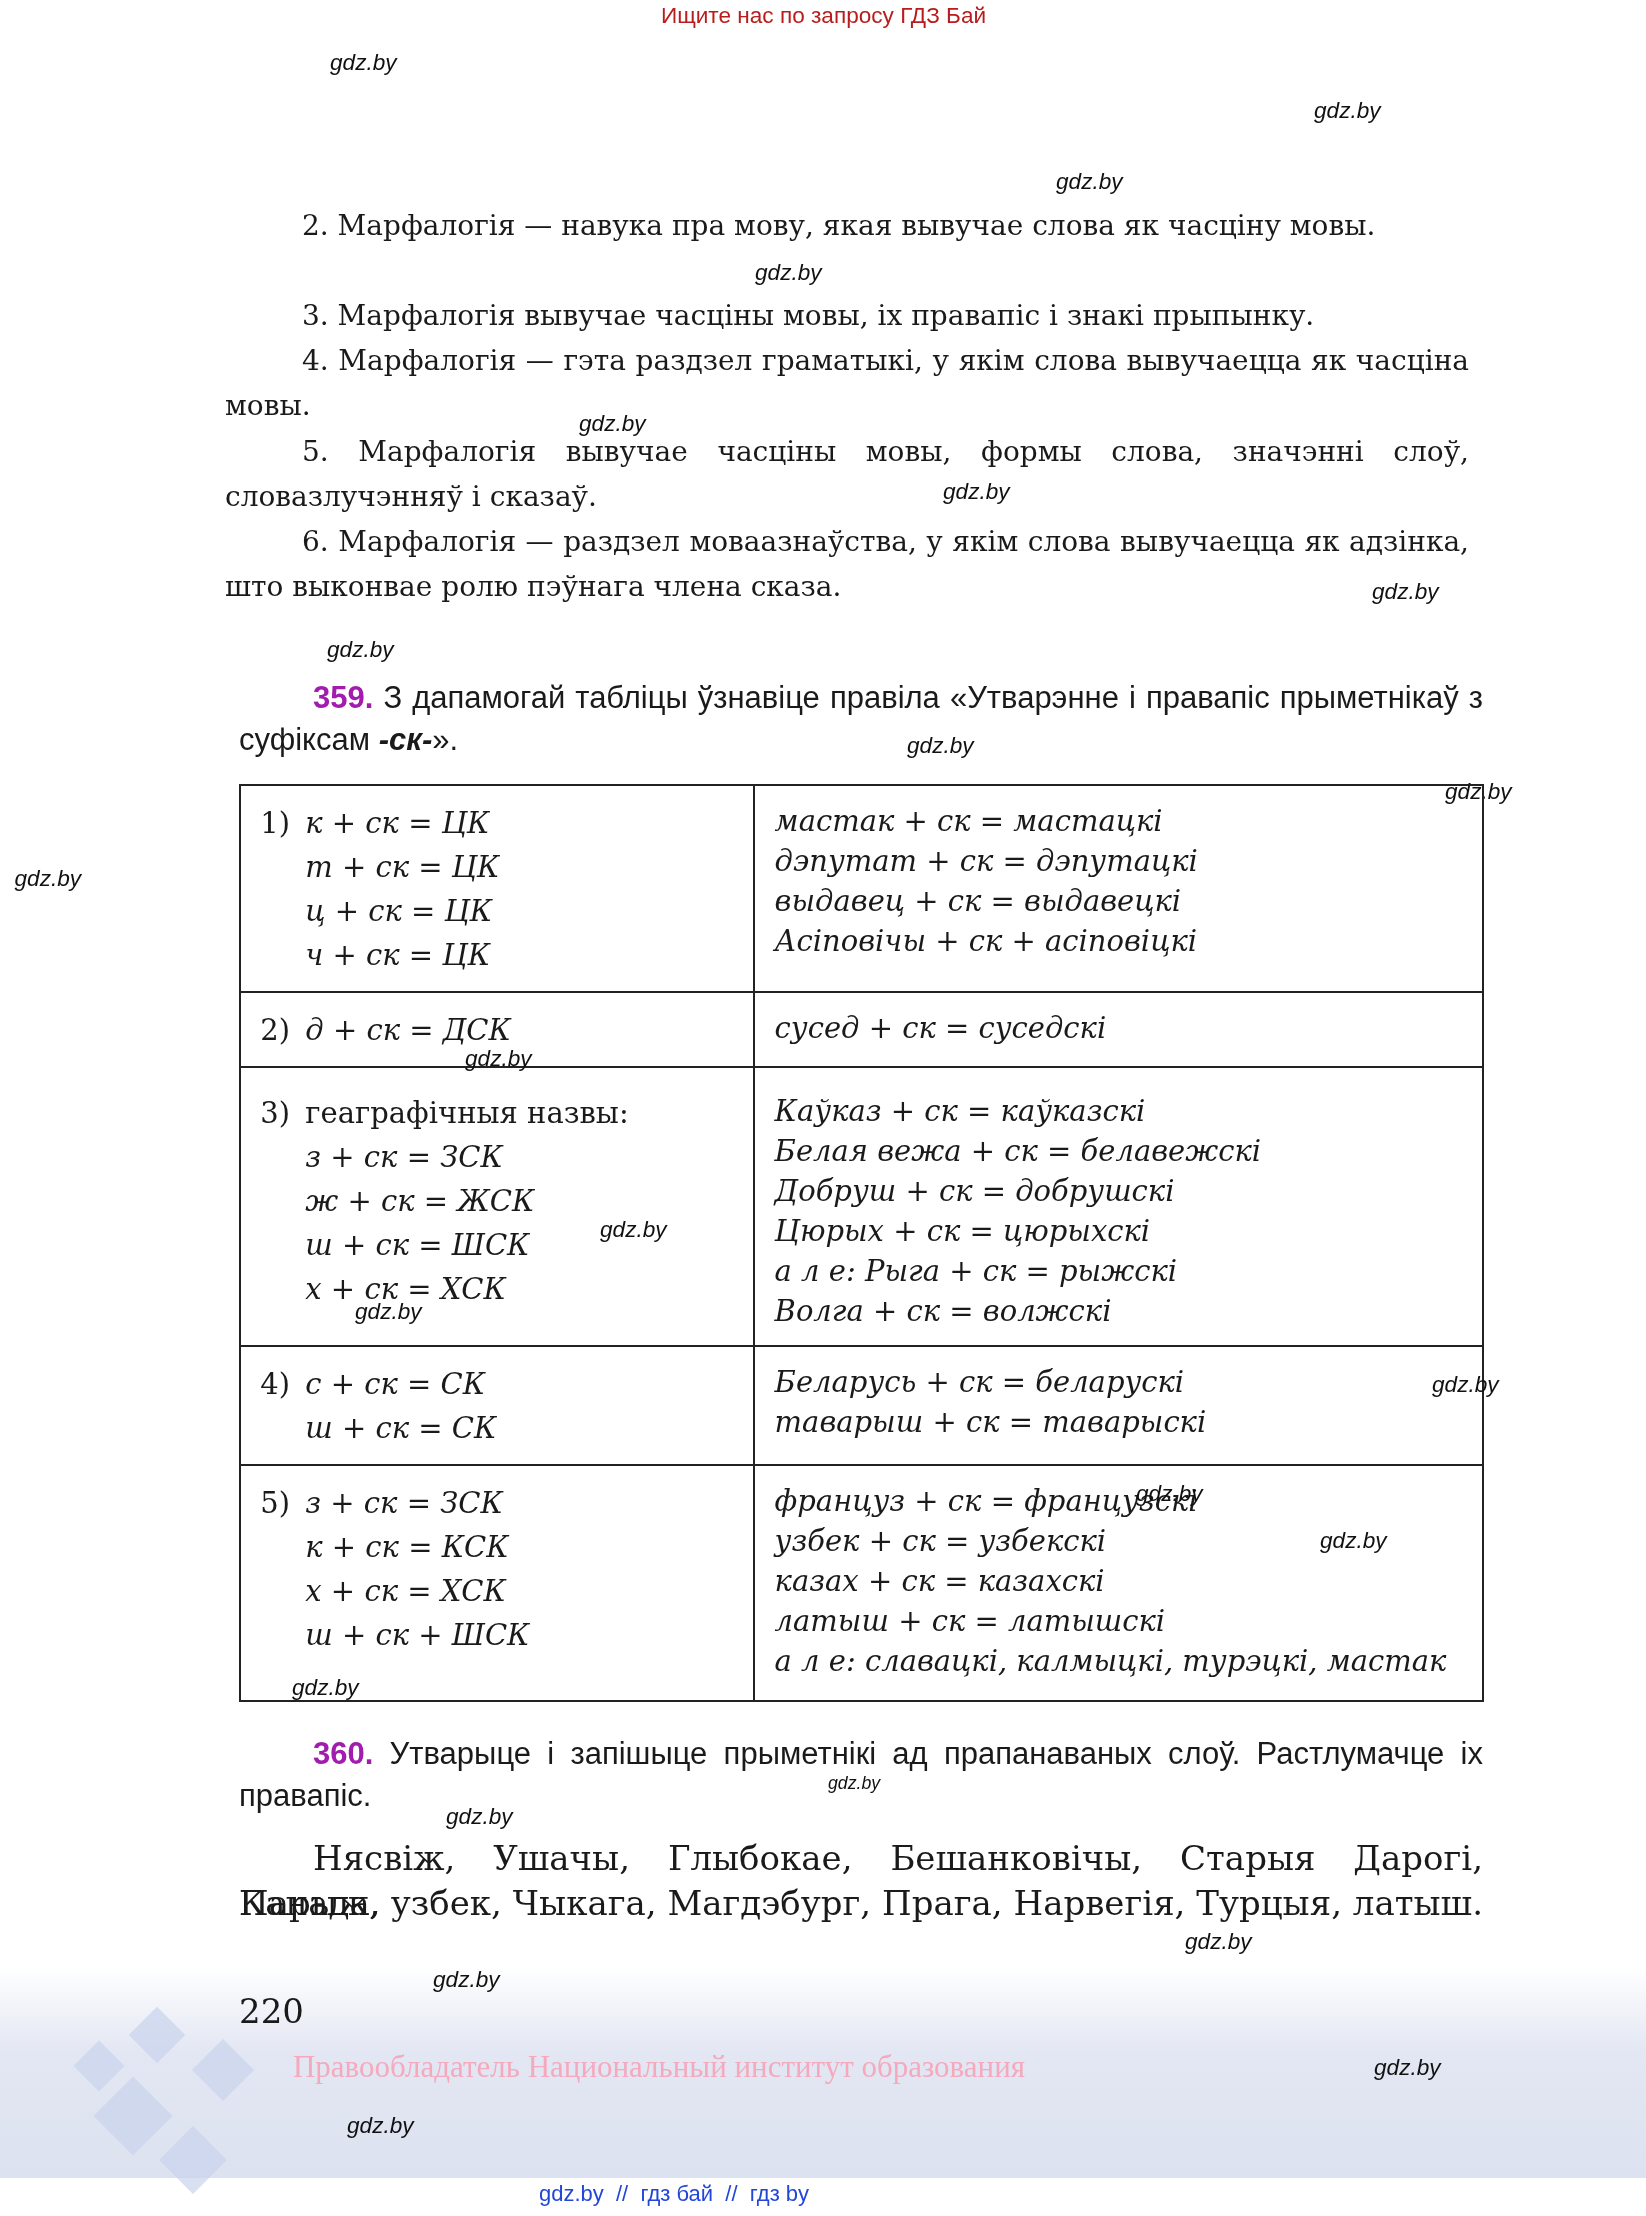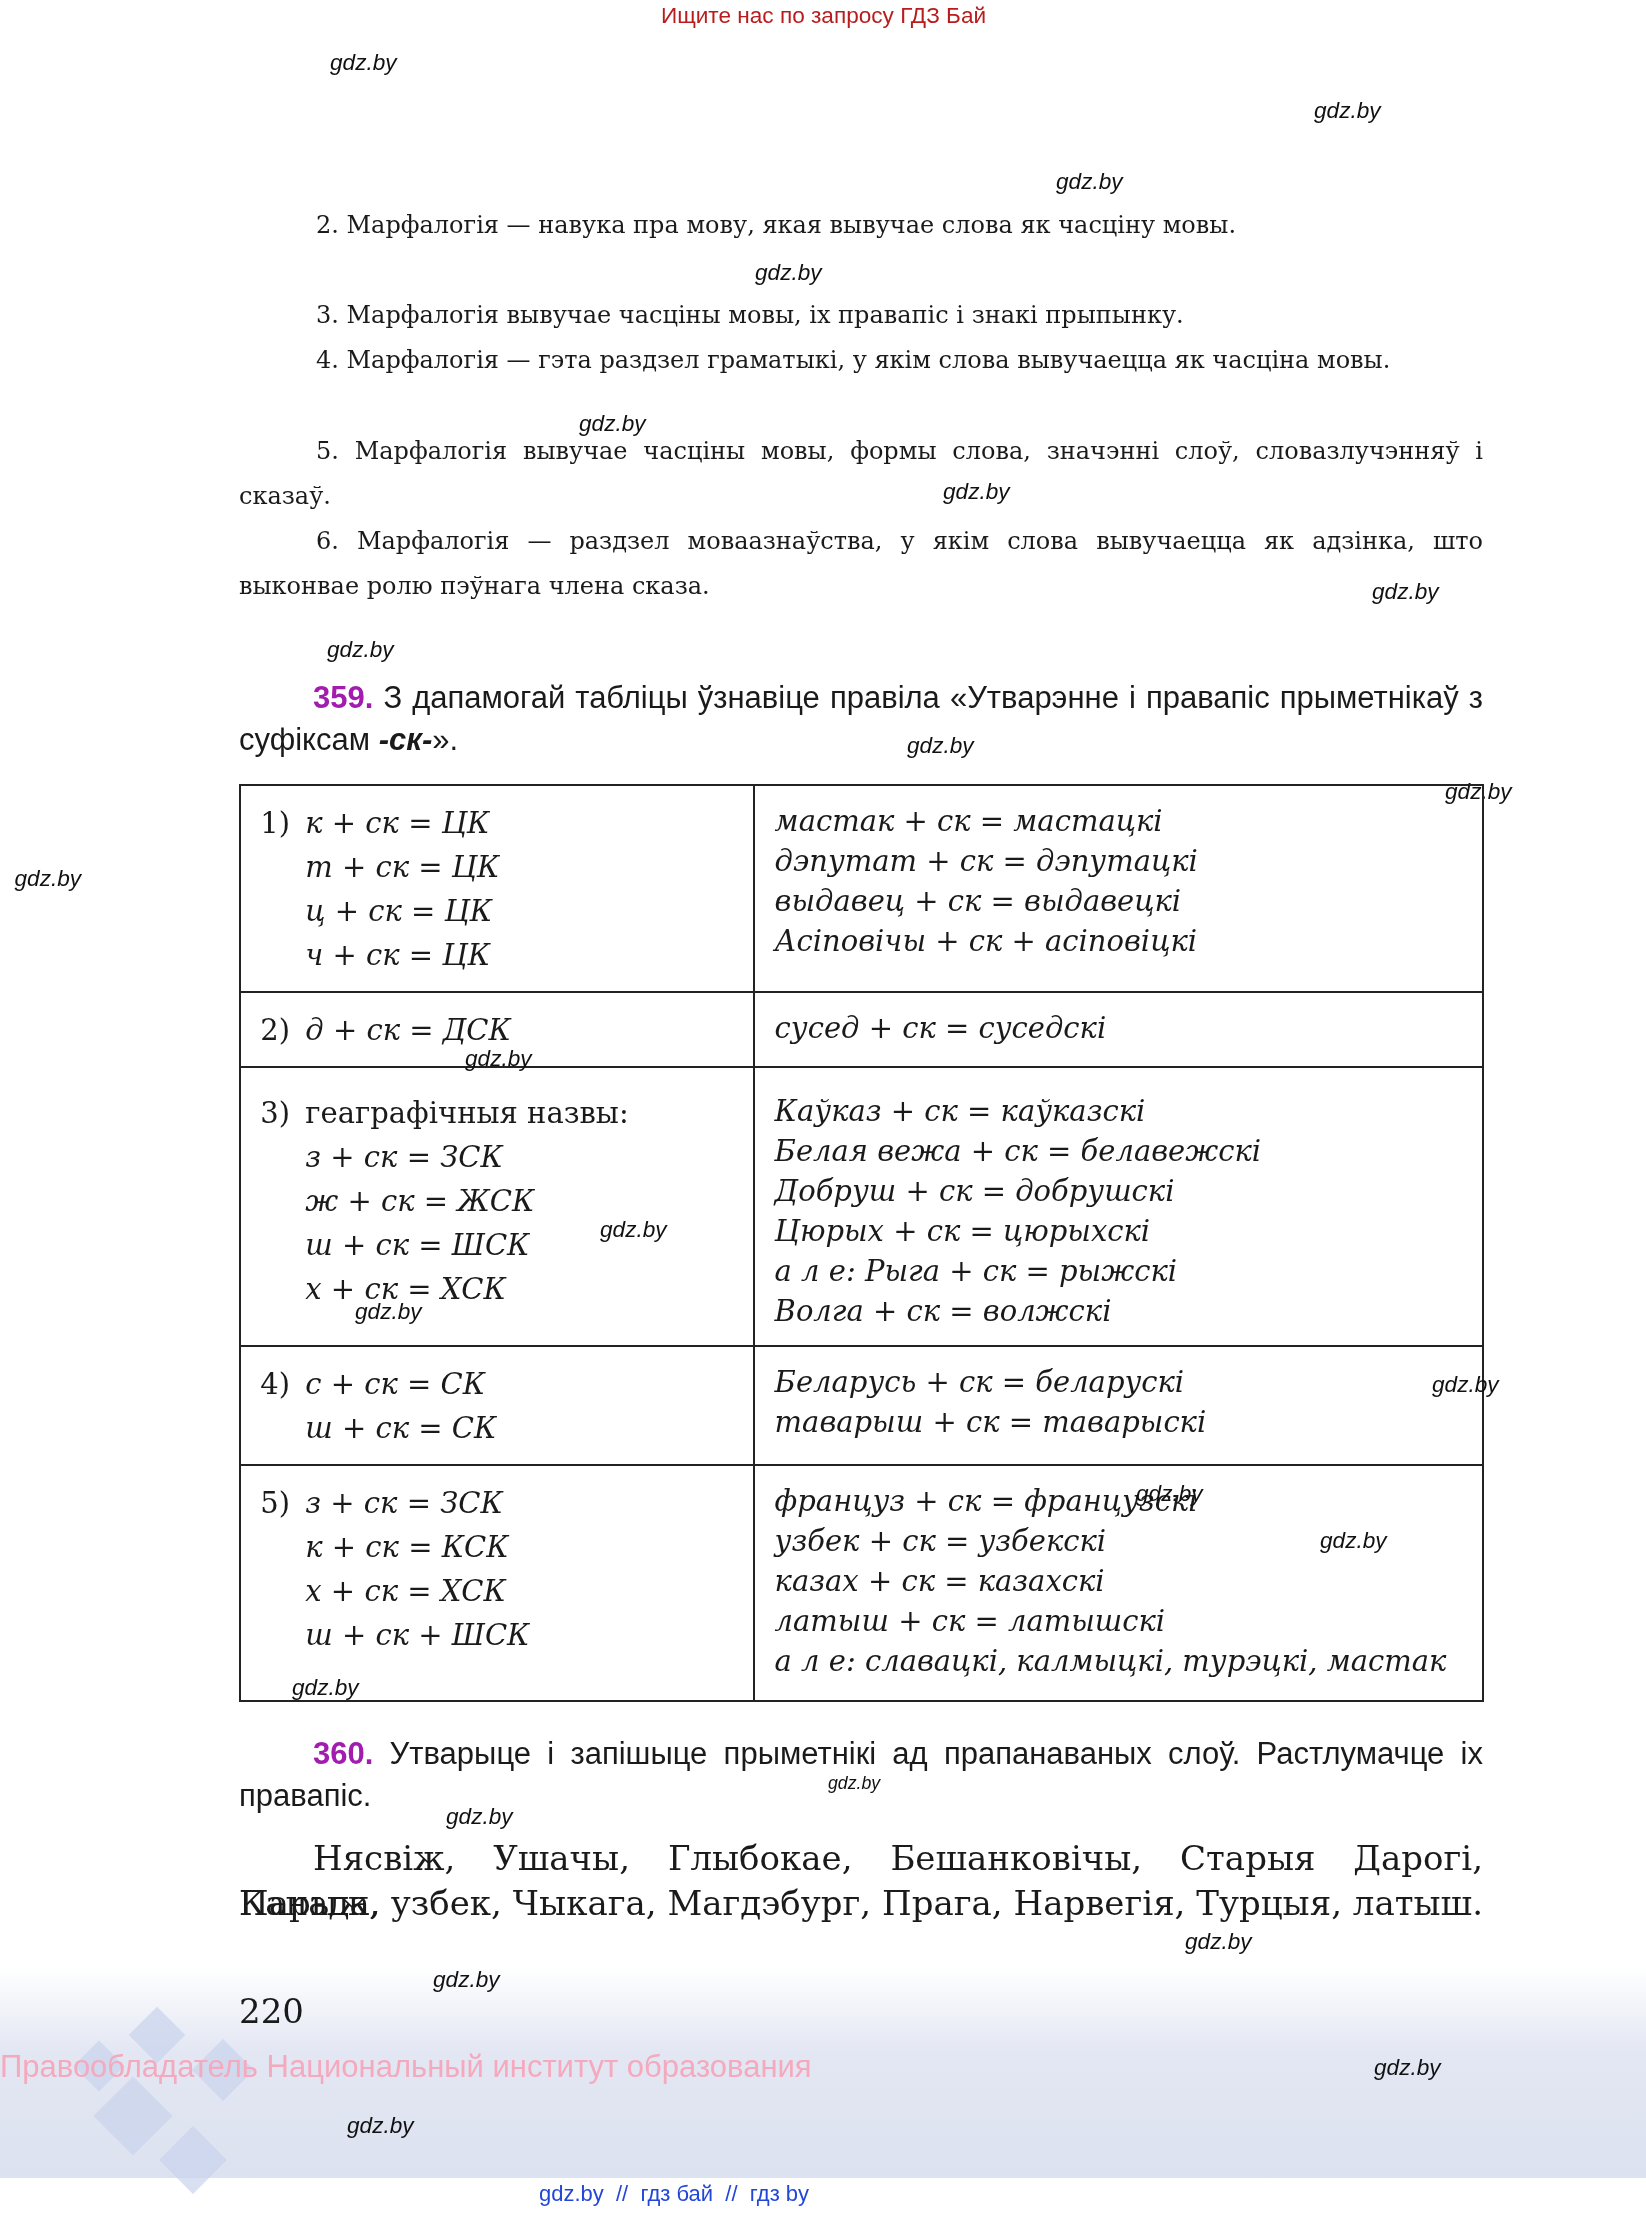--- a/index.html
+++ b/index.html
@@ -1,39 +1,39 @@
 <!DOCTYPE html>
 <html style="font-size:13px"><head>
 <meta charset="utf-8">
 <style>
   html,body{margin:0;padding:0;}
   body{width:1647px;height:2216px;position:relative;background:#fff;overflow:hidden;font-family:"DejaVu Serif",serif;color:#1a1a1a;}
   .abs{position:absolute;}
   .banner{top:3.2px;left:0;width:1647px;text-align:center;font-family:"Liberation Sans",sans-serif;font-size:22.6px;color:#b91c1c;}
   .wm{font-family:"Liberation Sans",sans-serif;font-size:22.6px;color:#111;white-space:nowrap;font-style:italic;}
   .wm.small{font-size:17.7px;}
-  .p{left:239px;width:1244px;font-size:24px;line-height:45px;text-align:justify;font-family:"DejaVu Serif",serif;}
+  .p{left:225px;width:1244px;font-size:28px;line-height:45px;text-align:justify;font-family:"DejaVu Serif",serif;}
   .p .ind{display:inline-block;width:77px;}
   .task{left:239px;width:1244px;font-family:"Liberation Sans",sans-serif;font-size:31px;line-height:42px;text-align:justify;}
   .task .num{color:#a21caf;font-weight:bold;}
   .task .ind{display:inline-block;width:74px;}
   table.rules{position:absolute;left:239px;top:784px;width:1245px;border-collapse:collapse;font-family:"DejaVu Serif",serif;font-size:29px;}
   table.rules td{border:2.4px solid #222;vertical-align:top;padding:14.5px 0 14.5px 19.3px;}
   table.rules td.l{width:493px;margin-left:24px;}
   .line{line-height:44px;height:44px;white-space:nowrap;}
   .rline{line-height:40px;height:40px;white-space:nowrap;font-style:italic;}
   .it{font-style:italic;}
   .lbl{display:inline-block;width:45px;font-style:normal;}
   .pad{display:inline-block;width:45px;}
   .names{left:239px;width:1244px;font-size:34px;line-height:45px;text-align:justify;text-align-last:justify;}
   .names .ind{display:inline-block;width:74px;}
   .band{left:0;top:1967px;width:1647px;height:211px;background:linear-gradient(#ffffff,#e3e7f3 40%,#dde2f0);}
   .diamond{position:absolute;background:#c9d3ec;transform:rotate(45deg);opacity:.7;}
   .pagenum{left:239px;top:1991px;font-size:34px;}
-  .rights{left:0;width:1318px;top:2049px;font-family:Liberation Sans, sans-serif;font-size:31px;color:#f4a9bd;}
+  .rights{left:0;width:1318px;top:2049px;text-align:center;font-family:Liberation Serif, serif;font-size:31px;color:#f4a9bd;}
   .footer{left:0;width:1348px;top:2181px;text-align:center;font-family:"Liberation Sans",sans-serif;font-size:22px;color:#2246d8;}
 </style>
 </head>
 <body>
 
 <div class="abs banner">Ищите нас по запросу ГДЗ Бай</div>
 
 <div class="abs wm" style="left:330px;top:50px">gdz.by</div>
 <div class="abs wm" style="left:1314px;top:98px">gdz.by</div>
 <div class="abs wm" style="left:1056px;top:169px">gdz.by</div>

